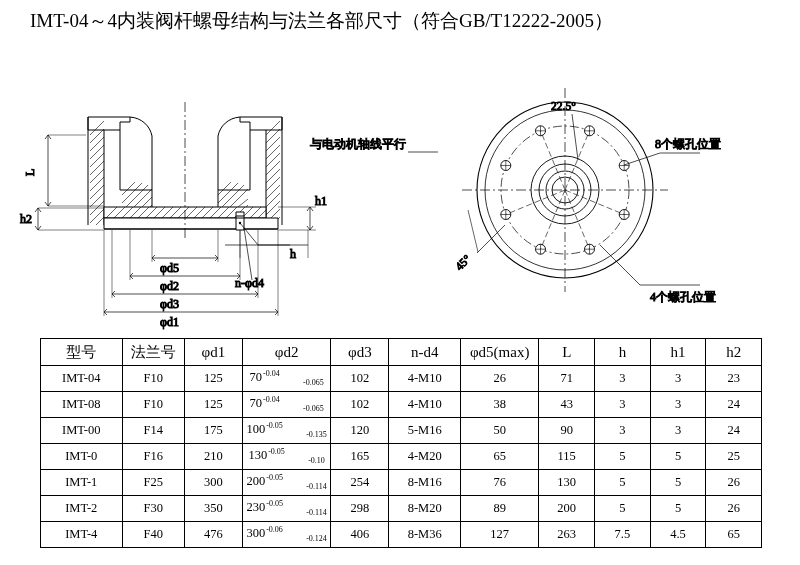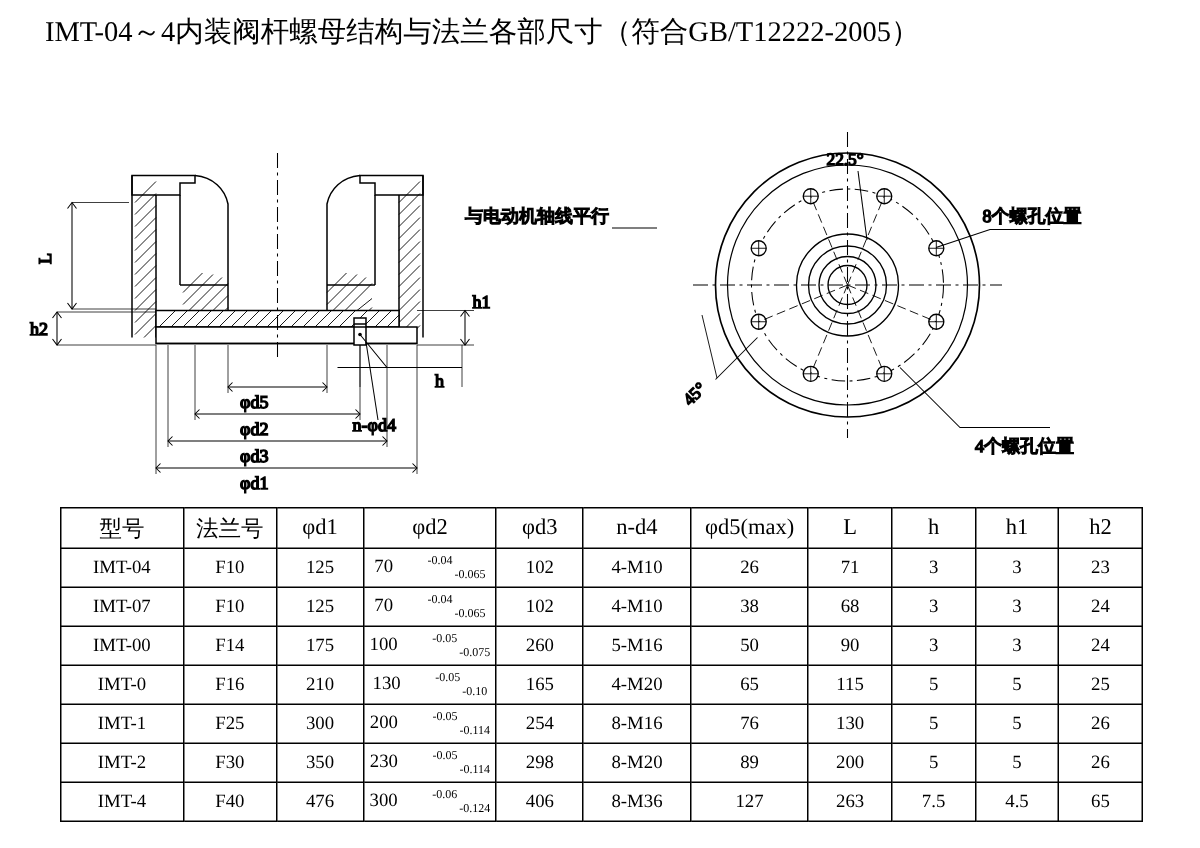--- a/index.html
+++ b/index.html
@@ -64,21 +64,21 @@
   .frac {
     display: inline-block;
     vertical-align: middle;
     font-size: 8px;
     line-height: 1.05;
     text-align: left;
     margin-left: 1px;
     position: relative;
     top: 0px;
   }
-  .frac .up { display: block; margin-left: 22px; }
+  .frac .up { display: block; }
   .frac .dn { display: block; margin-left: 40px; }
   .base { font-size: 12.5px; }
   svg text {
     font-family: "Liberation Serif", serif;
     fill: #000000;
   }
 </style>
 </head>
 <body>
 
@@ -338,38 +338,38 @@
             <td><span class="base">70</span><span class="frac"><span class="up">-0.04</span><span class="dn">-0.065</span></span></td>
             <td>102</td>
             <td>4-M10</td>
             <td>26</td>
             <td>71</td>
             <td>3</td>
             <td>3</td>
             <td>23</td>
           </tr>
           <tr>
-            <td>IMT-07</td>
+            <td>IMT-08</td>
             <td>F10</td>
             <td>125</td>
             <td><span class="base">70</span><span class="frac"><span class="up">-0.04</span><span class="dn">-0.065</span></span></td>
             <td>102</td>
             <td>4-M10</td>
             <td>38</td>
-            <td>68</td>
+            <td>43</td>
             <td>3</td>
             <td>3</td>
             <td>24</td>
           </tr>
           <tr>
             <td>IMT-00</td>
             <td>F14</td>
             <td>175</td>
-            <td><span class="base">100</span><span class="frac"><span class="up">-0.05</span><span class="dn">-0.075</span></span></td>
-            <td>260</td>
+            <td><span class="base">100</span><span class="frac"><span class="up">-0.05</span><span class="dn">-0.135</span></span></td>
+            <td>120</td>
             <td>5-M16</td>
             <td>50</td>
             <td>90</td>
             <td>3</td>
             <td>3</td>
             <td>24</td>
           </tr>
           <tr>
             <td>IMT-0</td>
             <td>F16</td>

